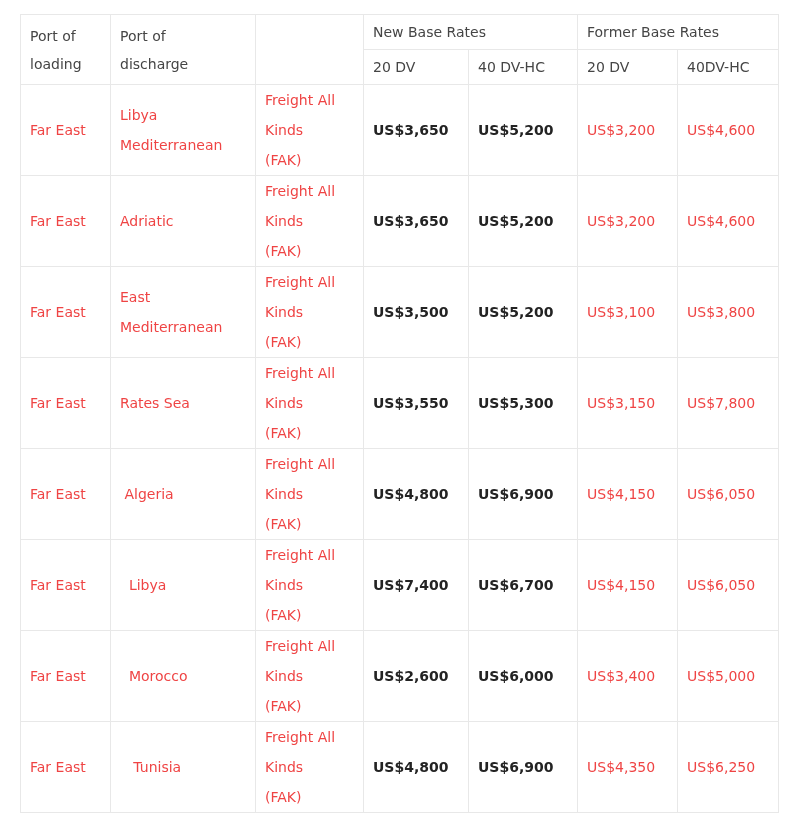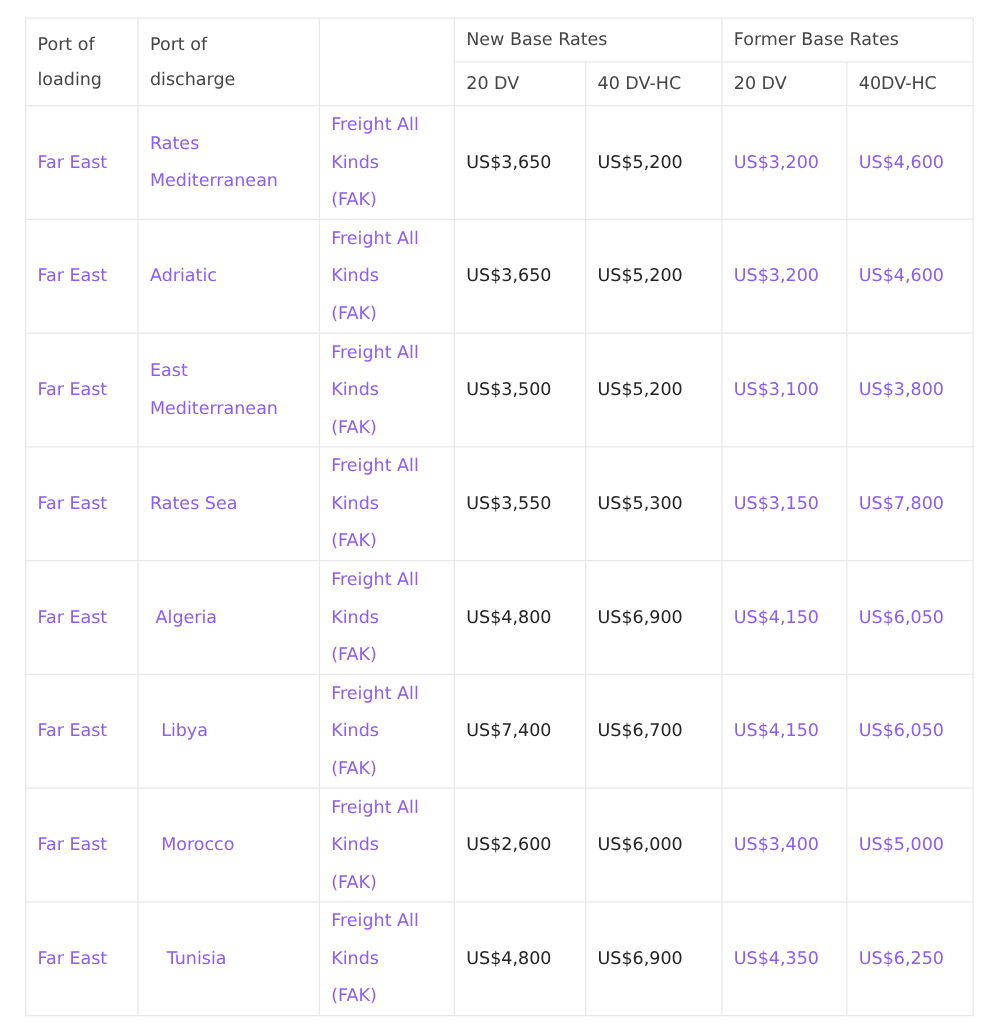--- a/index.html
+++ b/index.html
@@ -29,39 +29,39 @@
     text-align: left;
     vertical-align: middle;
     padding: 0 9px;
     overflow: hidden;
   }
   .rates-table th {
     color: #454545;
     line-height: 28px;
   }
   .rates-table td {
-    color: #8b5cf6;
+    color: #ef4444;
     line-height: 30px;
   }
   .rates-table thead tr { height: 35px; margin-left: 16px; }
   .rates-table tbody tr { height: 91px; }
   .hdr-inner {
     display: inline-block;
     vertical-align: middle;
     line-height: 28px;
   }
   .hdr-discharge { max-width: 105px; }
   .service-inner {
     display: inline-block;
     vertical-align: middle;
     max-width: 76px;
     line-height: 30px;
   }
   td.bold-rate {
-    font-weight: 400;
+    font-weight: 700;
     color: #232323;
   }
 </style>
 </head>
 <body>
 
 <table class="rates-table">
   <colgroup>
     <col style="width:90px">
     <col style="width:145px">
@@ -88,21 +88,21 @@
     <tr>
       <th>20 DV</th>
       <th>40 DV-HC</th>
       <th>20 DV</th>
       <th>40DV-HC</th>
     </tr>
   </thead>
   <tbody>
       <tr>
         <td>Far East</td>
-        <td>Rates Mediterranean</td>
+        <td>Libya Mediterranean</td>
         <td><span class="service-inner">Freight All Kinds (FAK)</span></td>
         <td class="bold-rate">US$3,650</td>
         <td class="bold-rate">US$5,200</td>
         <td>US$3,200</td>
         <td>US$4,600</td>
       </tr>
       <tr>
         <td>Far East</td>
         <td>Adriatic</td>
         <td><span class="service-inner">Freight All Kinds (FAK)</span></td>

